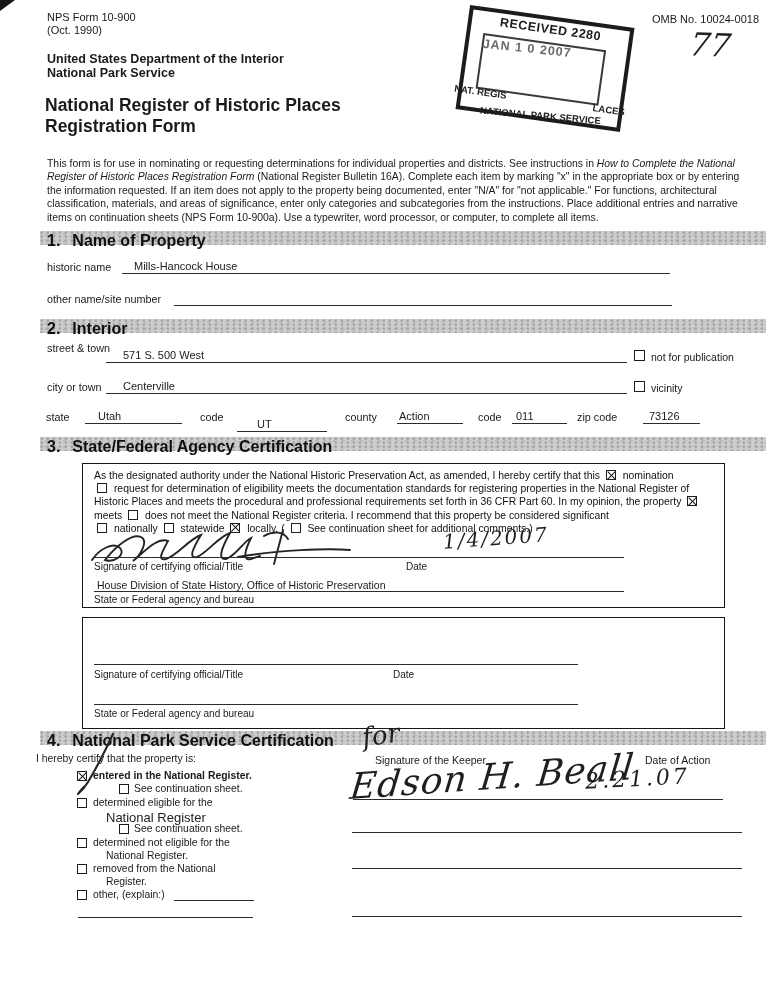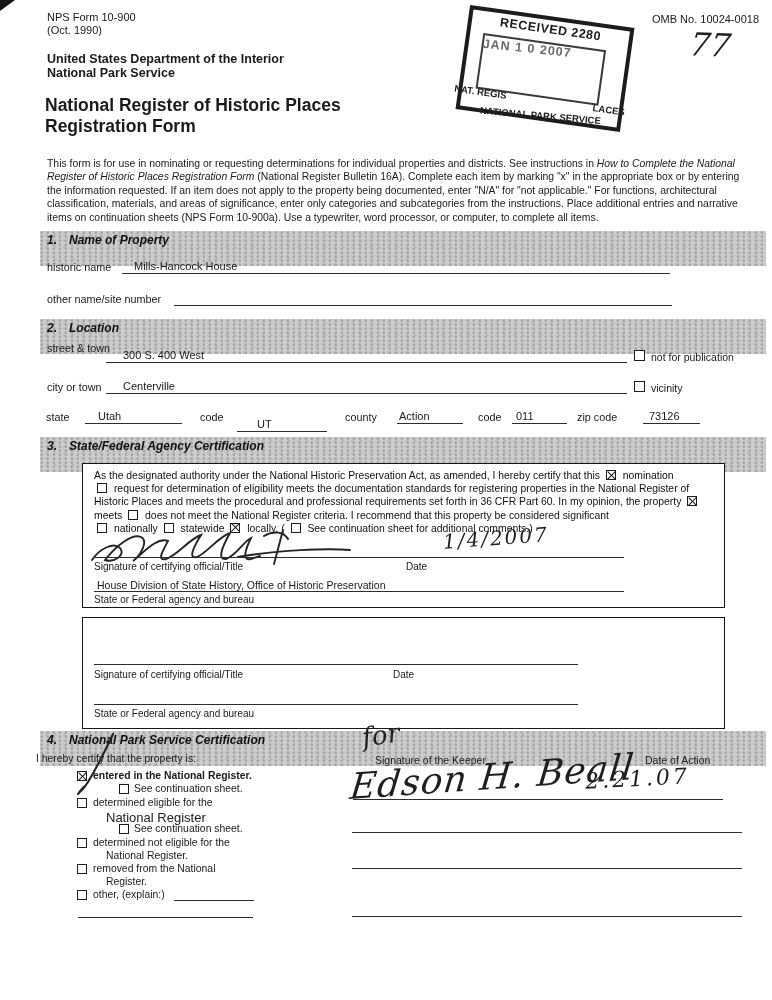--- a/index.html
+++ b/index.html
@@ -8,29 +8,28 @@
     font-family:"Liberation Sans","DejaVu Sans",sans-serif;color:#1a1a1a;
     overflow:hidden;margin:0 auto;box-shadow:0 0 4px rgba(0,0,0,.3);
   }
   .abs{position:absolute;}
   .lbl{font-size:10.8px;white-space:nowrap;}
   .val{font-size:11px;white-space:nowrap;}
   .corner{position:absolute;left:0;top:0;width:0;height:0;
     border-top:11px solid #161616;border-right:15px solid transparent;}
   
   .bar{
-    position:absolute;left:40px;width:726px;height:35px;
+    position:absolute;left:40px;width:726px;height:14px;
     background-color:#cccccc;
     background-image:
       radial-gradient(circle at 30% 40%, #a5a5a5 0 1px, transparent 1.6px),
       radial-gradient(circle at 70% 65%, #bcbcbc 0 1px, transparent 1.8px);
     background-size:6px 4px,9px 6px;
-    line-height:19px;font-size:12px;font-weight:bold;color:#0f0f0f;
+    line-height:19px;font-size:16px;font-weight:bold;color:#0f0f0f;
     white-space:nowrap;
-    font-style:italic;
   }
   .bar .num{margin-left:7px;}
   .bar .ttl{margin-left:12px;}
   
   .uline{position:absolute;border-bottom:1.4px solid #2c2c2c;height:14px;box-sizing:border-box;}
   .uline .val{position:absolute;bottom:1px;}
   .hr{position:absolute;border-bottom:1.4px solid #2c2c2c;height:0;}
   
   .cb{box-sizing:border-box;display:inline-block;width:10px;height:10px;
       border:1.1px solid #1d1d1d;position:relative;vertical-align:-1px;
@@ -101,26 +100,26 @@
     <span class="num">1.</span><span class="ttl">Name of Property</span>
   </div>
   <div class="abs lbl" style="left:47px;top:261px;">historic name</div>
   <div class="uline" style="left:122px;top:260px;width:548px;">
     <span class="val" style="left:12px;">Mills-Hancock House</span>
   </div>
   <div class="abs lbl" style="left:47px;top:293px;">other name/site number</div>
   <div class="uline" style="left:174px;top:292px;width:498px;"></div>
 
   <div class="bar" style="top:319px;">
-    <span class="num">2.</span><span class="ttl">Location</span>
+    <span class="num">2.</span><span class="ttl">Interior</span>
   </div>
 
   <div class="abs lbl" style="left:47px;top:342px;">street &amp; town</div>
   <div class="uline" style="left:106px;top:349px;width:521px;">
-    <span class="val" style="left:17px;">300 S. 400 West</span>
+    <span class="val" style="left:17px;">571 S. 500 West</span>
   </div>
   <div class="cba" style="left:634px;top:350px;"></div>
   <div class="abs lbl" style="left:651px;top:351px;font-size:10.5px;">not for publication</div>
 
   <div class="abs lbl" style="left:47px;top:381px;">city or town</div>
   <div class="uline" style="left:106px;top:380px;width:521px;">
     <span class="val" style="left:17px;">Centerville</span>
   </div>
   <div class="cba" style="left:634px;top:381px;"></div>
   <div class="abs lbl" style="left:651px;top:382px;font-size:10.5px;">vicinity</div>

